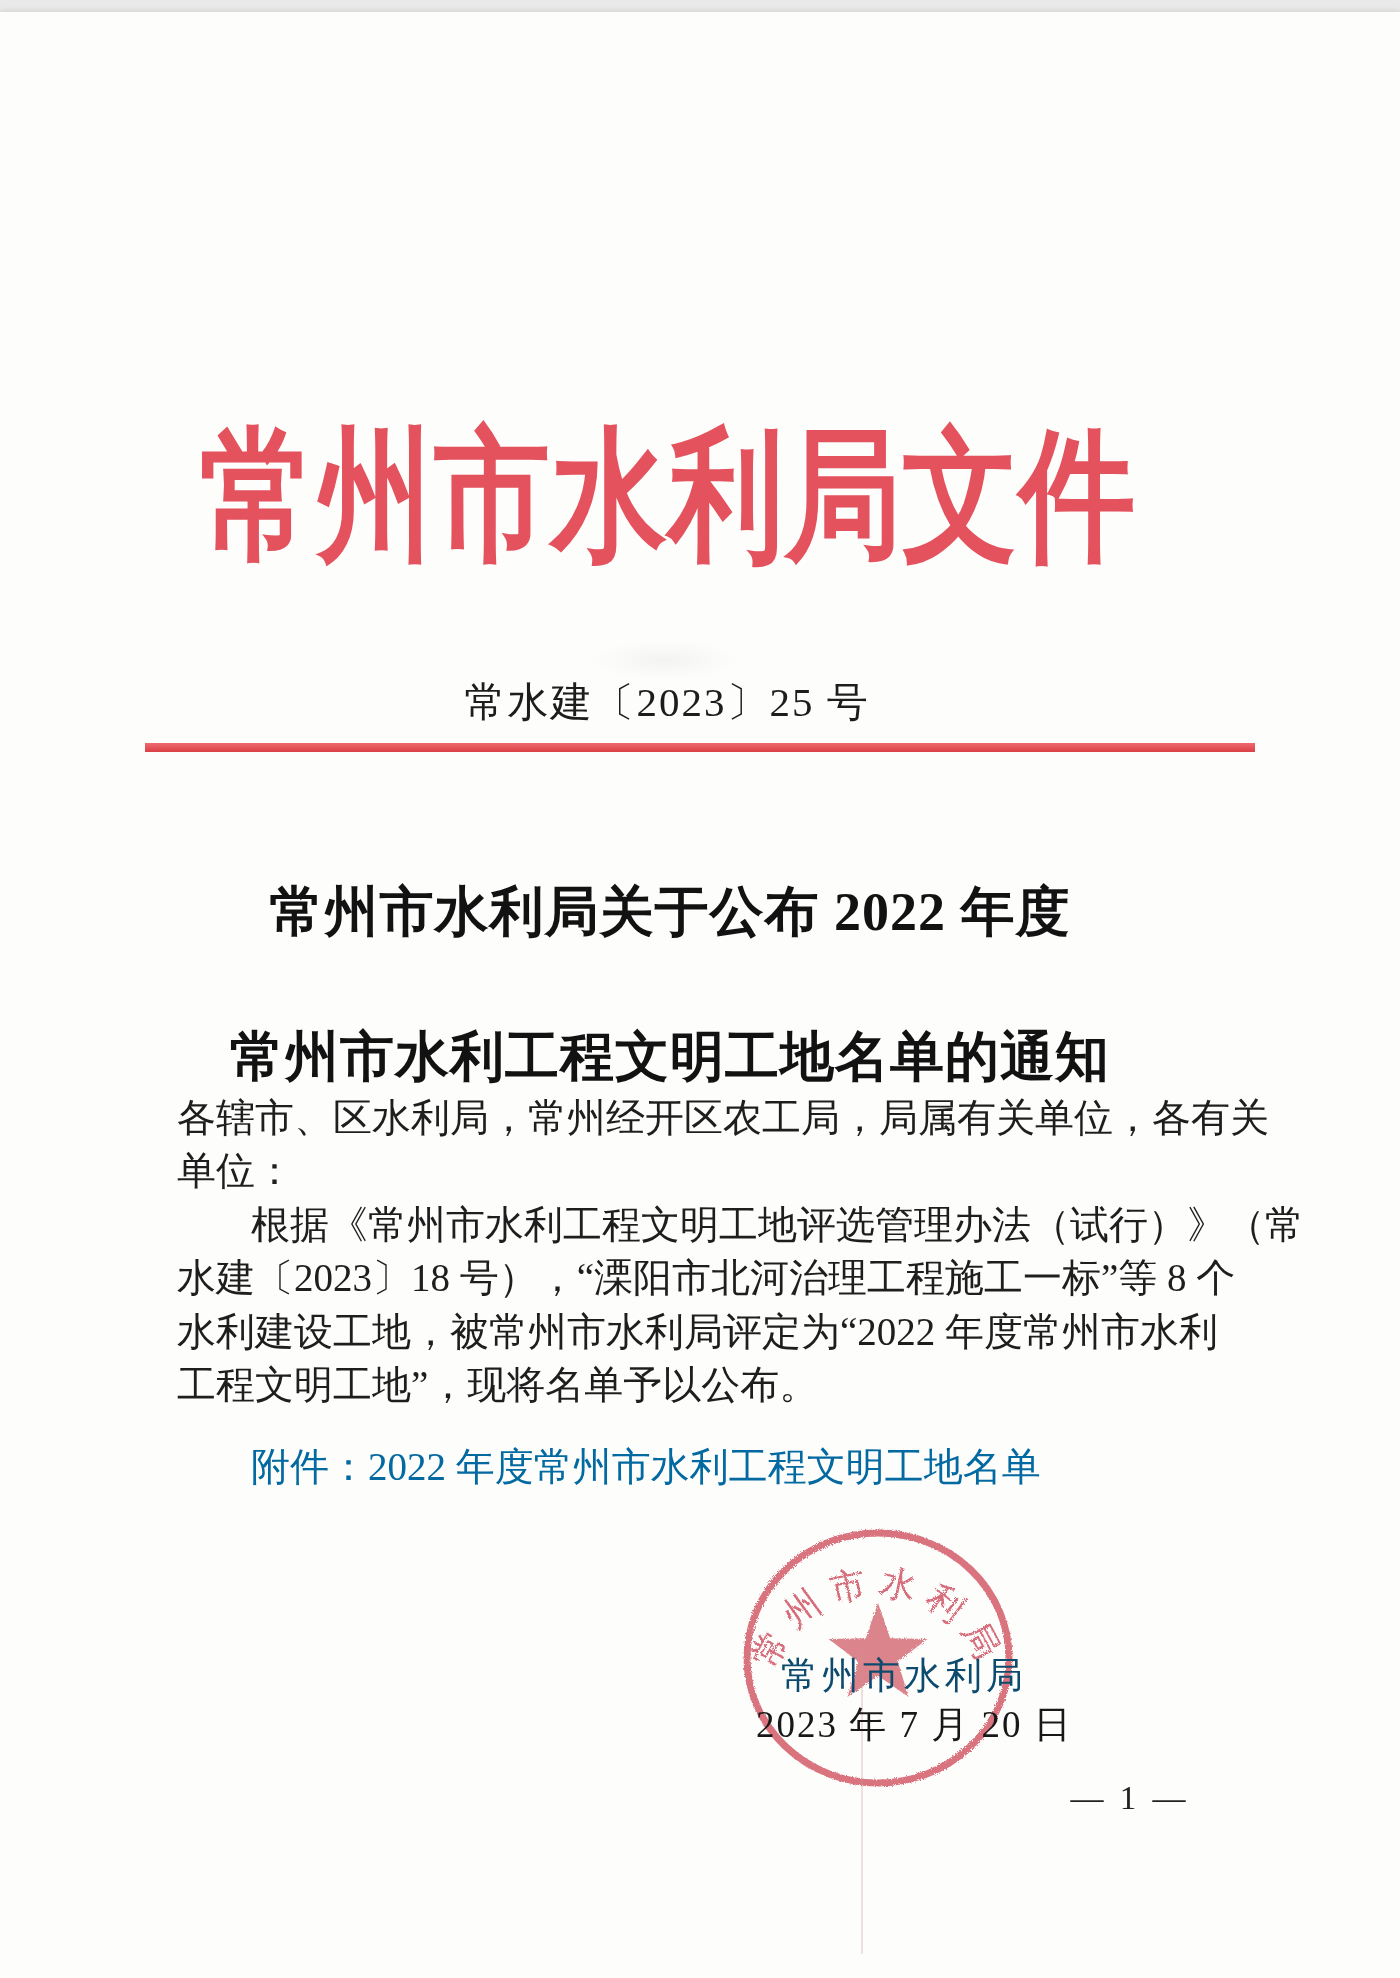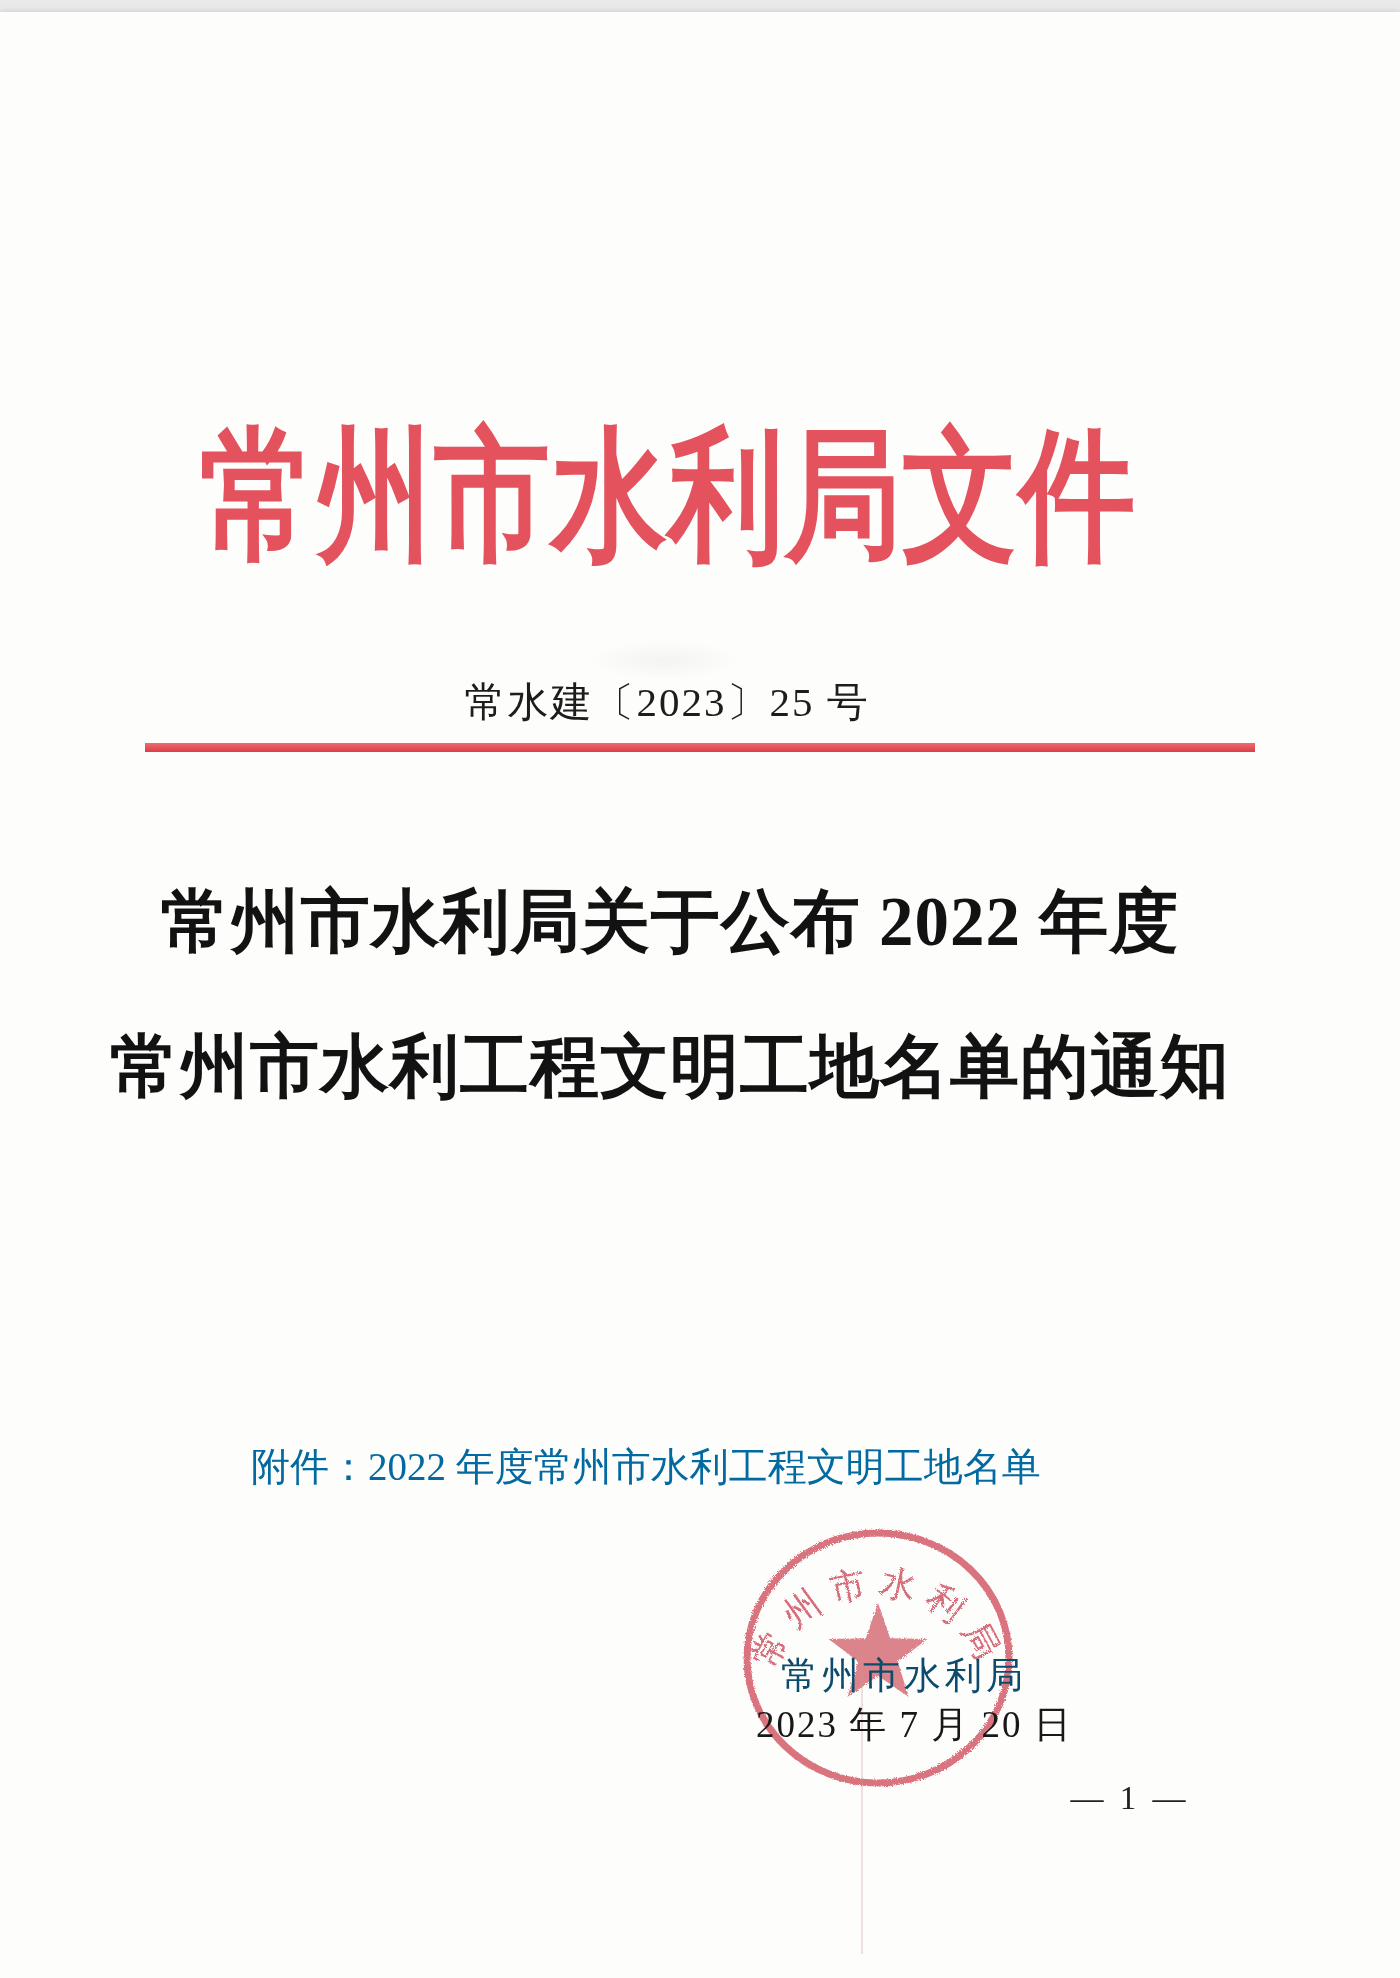--- a/index.html
+++ b/index.html
@@ -36,21 +36,21 @@
   .red-line{
     position:absolute;top:731px;left:145px;
     width:1110px;height:9px;
     background:linear-gradient(#ef6a6e,#d93f46);
   }
   
   .doc-title{
     position:absolute;left:0;width:1340px;
     text-align:center;
     font-weight:bold;color:#121212;
-    font-size:69px;letter-spacing:1px;
+    font-size:54px;letter-spacing:1px;
     white-space:nowrap;
   }
   .doc-title.l1{top:864px;}
   .doc-title.l2{top:1009px;text-align:center;}
   
   .body-block{
     position:absolute;top:1079px;left:177px;width:1080px;
     font-size:39px;line-height:53.4px;color:#1e1e1e;
   }
   .body-line{white-space:nowrap;}
@@ -102,20 +102,28 @@
 
   <div class="doc-number">常水建〔2023〕25 号</div>
 
   <div class="red-line"></div>
 
   <div class="artifact-smudge"></div>
 
   <div class="doc-title l1">常州市水利局关于公布 2022 年度</div>
   <div class="doc-title l2">常州市水利工程文明工地名单的通知</div>
 
+  <div class="body-block">
+    <div class="body-line">各辖市、区水利局，常州经开区农工局，局属有关单位，各有关</div>
+    <div class="body-line">单位：</div>
+    <div class="body-line indent">根据《常州市水利工程文明工地评选管理办法（试行）》（常</div>
+    <div class="body-line">水建〔2023〕18 号），“溧阳市北河治理工程施工一标”等 8 个</div>
+    <div class="body-line">水利建设工地，被常州市水利局评定为“2022 年度常州市水利</div>
+    <div class="body-line">工程文明工地”，现将名单予以公布。</div>
+  </div>
 
   <div class="attachment-line">附件：2022 年度常州市水利工程文明工地名单</div>
 
   <svg class="stamp" viewBox="0 0 276 262" xmlns="http://www.w3.org/2000/svg">
     <defs>
       <filter id="rough">
         <feTurbulence type="fractalNoise" baseFrequency="0.9" numOctaves="2" result="n"></feTurbulence>
         <feDisplacementMap in="SourceGraphic" in2="n" scale="4"></feDisplacementMap>
       </filter>
       <path id="arcpath" d="M 32,168 A 106,100 0 0 1 244,168" fill="none"></path>

